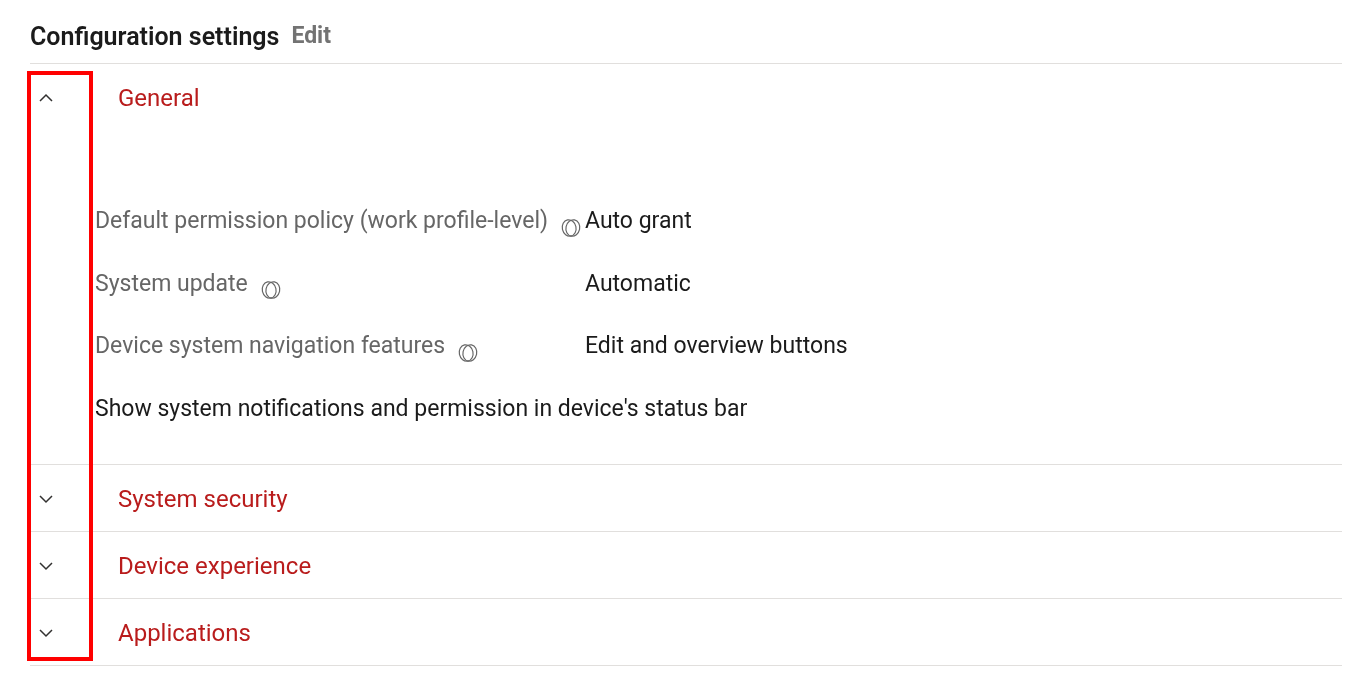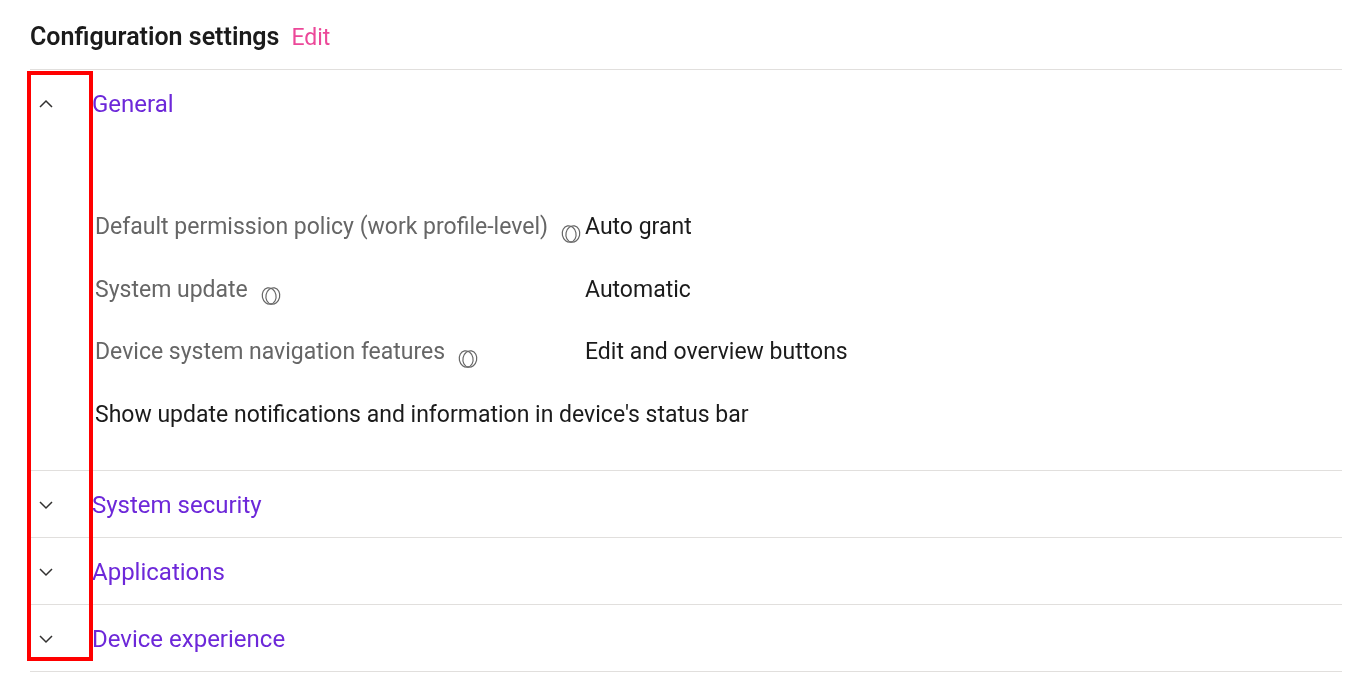--- a/index.html
+++ b/index.html
@@ -9,34 +9,34 @@
       font-family: "Segoe UI", -apple-system, BlinkMacSystemFont, Roboto, "Helvetica Neue", sans-serif;
       background: #ffffff;
       color: #323130;
       width: 1354px;
     }
     .container {
       padding: 22px 12px 20px 30px;
     }
     .page-header {
       display: flex;
-      align-items: flex-end;
+      align-items: flex-start;
       gap: 12px;
-      margin-bottom: 18px;
+      margin-bottom: 12px;
     }
     .page-title {
       font-size: 25px;
       font-weight: 600;
       color: #1b1b1b;
       margin: 0;
     }
     .edit-link {
       font-size: 23px;
-      font-weight: 400;
-      color: #ec4899;
+      font-weight: 700;
+      color: #737373;
       cursor: pointer;
     }
     .divider {
       border: none;
       border-top: 1px solid #e1dfdd;
       margin: 0;
     }
     .section-header {
       display: flex;
       align-items: center;
@@ -57,21 +57,22 @@
     .chevron svg {
       width: 20px;
       height: 20px;
       stroke: #323130;
       stroke-width: 1.5;
       fill: none;
     }
     .section-title {
       font-size: 24px;
       font-weight: 400;
-      color: #6d28d9;
+      color: #b91c1c;
+      margin-left: 26px;
     }
     .section-body {
       padding: 60px 0 24px 65px;
       border-bottom: 1px solid #e1dfdd;
     }
     .kv-row {
       display: flex;
       align-items: flex-start;
       padding: 14px 0;
     }
@@ -167,46 +168,46 @@
           <svg viewBox="0 0 24 24">
               <ellipse cx="10" cy="12" rx="7.5" ry="9" transform="rotate(-12 10 12)"></ellipse>
               <ellipse cx="14" cy="12" rx="7.5" ry="9" transform="rotate(12 14 12)"></ellipse>
             </svg>
         </span>
       </div>
       <div class="kv-value">Edit and overview buttons</div>
     </div>
 
     <div class="kv-row">
-      <div class="kv-value">Show update notifications and information in device's status bar</div>
+      <div class="kv-value">Show system notifications and permission in device's status bar</div>
     </div>
   </div>
 
   <div class="section-header">
     <span class="chevron">
       <svg viewBox="0 0 20 20">
           <polyline points="4,7 10,13 16,7"></polyline>
         </svg>
     </span>
     <span class="section-title">System security</span>
   </div>
 
   <div class="section-header">
     <span class="chevron">
       <svg viewBox="0 0 20 20">
           <polyline points="4,7 10,13 16,7"></polyline>
         </svg>
     </span>
+    <span class="section-title">Device experience</span>
+  </div>
+
+  <div class="section-header">
+    <span class="chevron">
+      <svg viewBox="0 0 20 20">
+          <polyline points="4,7 10,13 16,7"></polyline>
+        </svg>
+    </span>
     <span class="section-title">Applications</span>
   </div>
 
-  <div class="section-header">
-    <span class="chevron">
-      <svg viewBox="0 0 20 20">
-          <polyline points="4,7 10,13 16,7"></polyline>
-        </svg>
-    </span>
-    <span class="section-title">Device experience</span>
-  </div>
-
 </div>
 
 <div class="highlight-box" style="left:27px; top:71px; width:66px; height:590px;"></div>
 
 </body></html>

